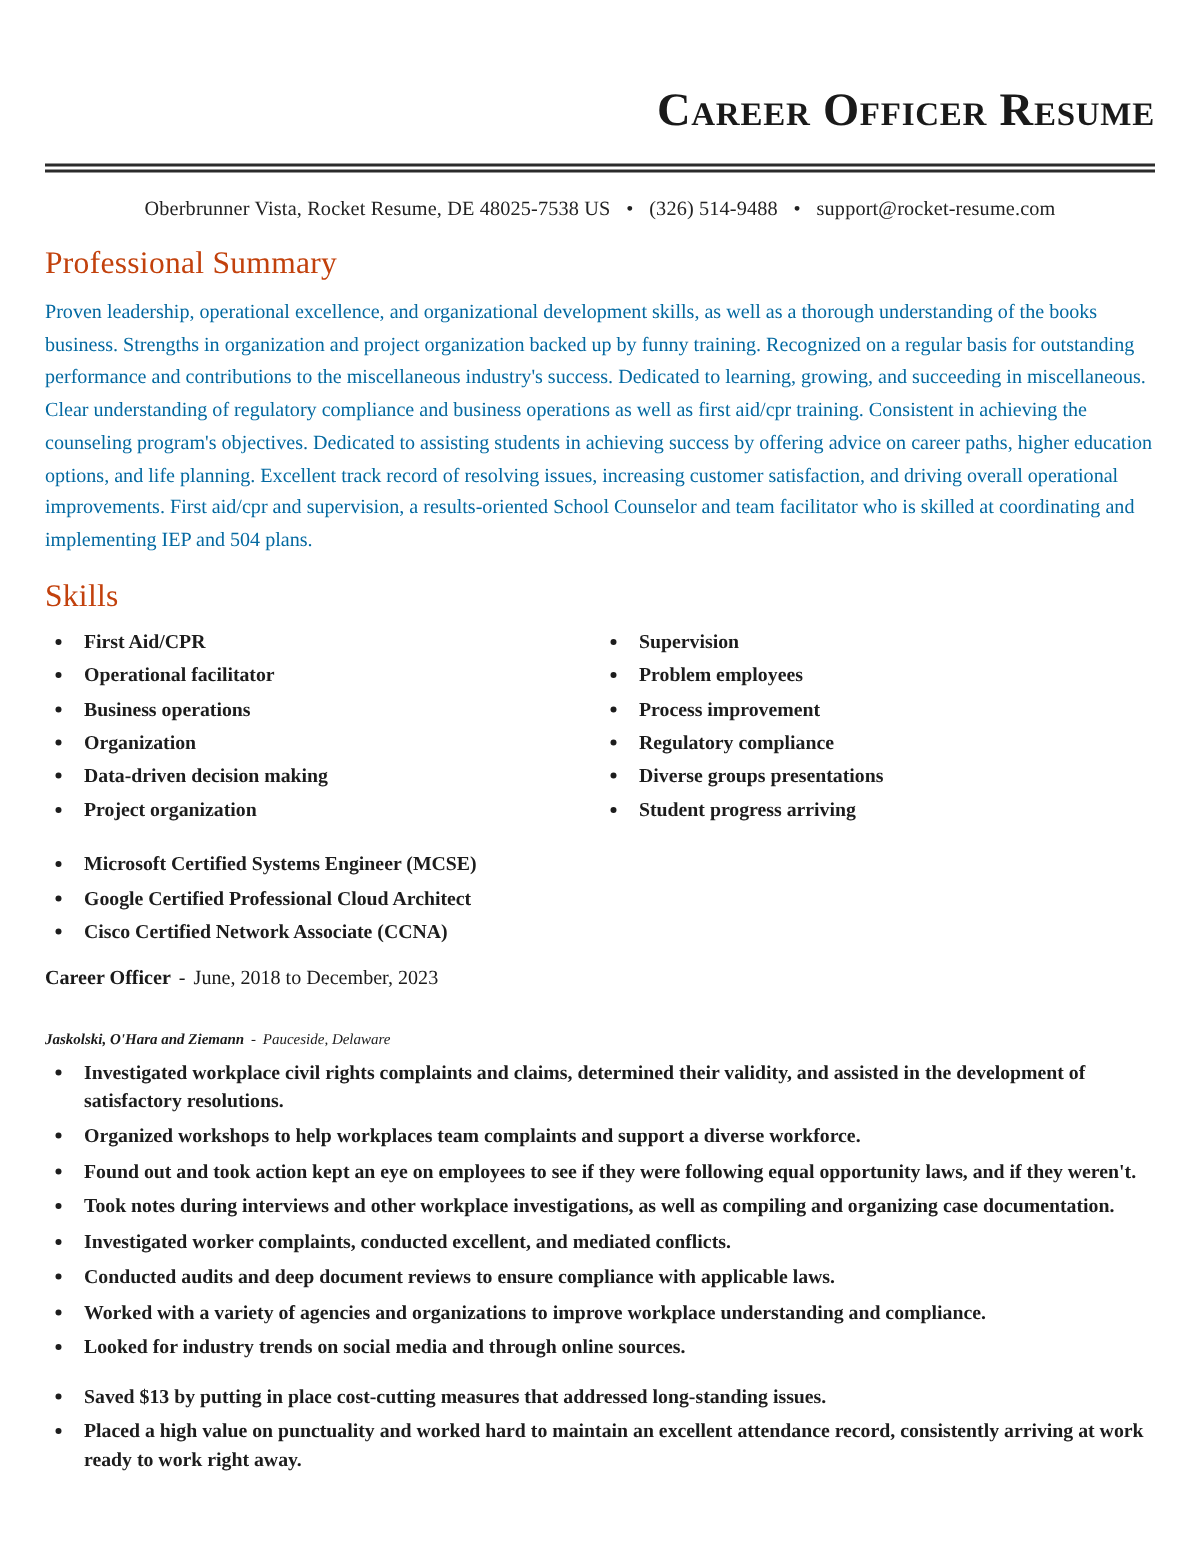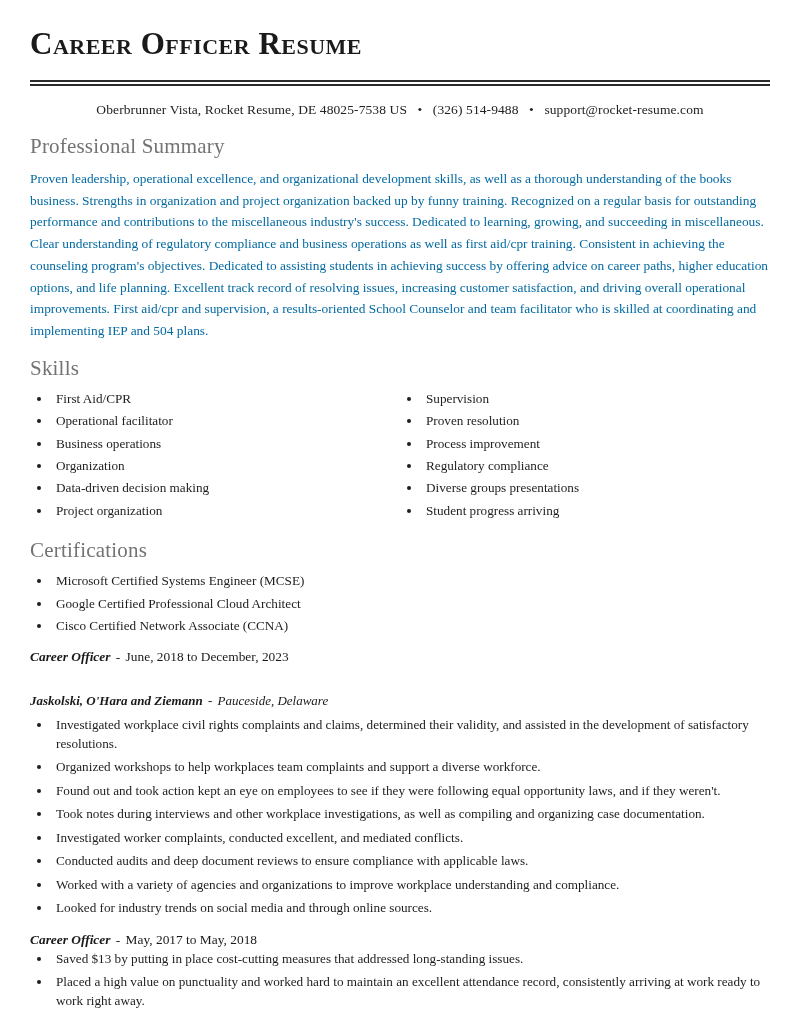--- a/index.html
+++ b/index.html
@@ -16,27 +16,27 @@
   }
   .page {
     width: 800px;
     min-height: 1035px;
     box-sizing: border-box;
     padding: 26px 30px 10px 30px;
     position: relative;
   }
   
   .resume-title {
-    text-align: left;
+    text-align: right;
     font-family: "Liberation Serif", serif;
     font-size: 31px;
     font-weight: bold;
     letter-spacing: 0.5px;
     color: #1a1a1a;
-    margin: 0 0 18px 0;
+    margin: 29px 0 18px 0;
     font-variant: small-caps;
   }
   .rule-double {
     border-top: 2px solid #2b2b2b;
     border-bottom: 2px solid #2b2b2b;
     height: 2px;
     margin: 0 0 0 0;
   }
   .contact-line {
     text-align: center;
@@ -49,21 +49,21 @@
     padding: 0 7px;
     color: #222;
   }
   
   .section {
     margin-top: 14px;
   }
   .section-heading {
     font-size: 21px;
     font-weight: normal;
-    color: #737373;
+    color: #c2410c;
     margin: 0 0 9px 0;
     letter-spacing: 0.2px;
   }
   .summary-text {
     font-size: 13.4px;
     line-height: 1.62;
     text-align: left;
     color: #0369a1;
     margin: 0;
   }
@@ -81,44 +81,44 @@
     margin: 0;
     padding-left: 22px;
     list-style-type: disc;
   }
   ul.bullets li {
     font-size: 13.2px;
     line-height: 1.36;
     margin-bottom: 4.5px;
     color: #1d1d1d;
     padding-left: 4px;
+    font-weight: bold;
   }
   
   .cert-list li {
     margin-bottom: 3.5px;
   }
   
   .job {
     margin-top: 2px;
     margin-bottom: 14px;
   }
   .job-line1 {
     font-size: 13.4px;
     color: #1a1a1a;
     margin-bottom: 2px;
   }
   .job-title {
     font-weight: bold;
-    font-style: italic;
   }
   .job-dates {
     font-weight: normal;
   }
   .job-line2 {
-    font-size: 13px;
+    font-size: 10px;
     margin-bottom: 7px;
     margin-top: 28px;
   }
   .job-company {
     font-weight: bold;
     font-style: italic;
   }
   .job-location {
     font-style: italic;
   }
@@ -161,32 +161,31 @@
           <li>Operational facilitator</li>
           <li>Business operations</li>
           <li>Organization</li>
           <li>Data-driven decision making</li>
           <li>Project organization</li>
         </ul>
       </div>
       <div class="skills-col">
         <ul class="bullets">
           <li>Supervision</li>
-          <li>Proven resolution</li>
+          <li>Problem employees</li>
           <li>Process improvement</li>
           <li>Regulatory compliance</li>
           <li>Diverse groups presentations</li>
           <li>Student progress arriving</li>
         </ul>
       </div>
     </div>
   </div>
 
   <div class="section">
-    <h2 class="section-heading">Certifications</h2>
     <ul class="bullets cert-list">
       <li>Microsoft Certified Systems Engineer (MCSE)</li>
       <li>Google Certified Professional Cloud Architect</li>
       <li>Cisco Certified Network Associate (CCNA)</li>
     </ul>
   </div>
 
   <div class="section">
 
     <div class="job">
@@ -202,23 +201,20 @@
         <li>Found out and took action kept an eye on employees to see if they were following equal opportunity laws, and if they weren't.</li>
         <li>Took notes during interviews and other workplace investigations, as well as compiling and organizing case documentation.</li>
         <li>Investigated worker complaints, conducted excellent, and mediated conflicts.</li>
         <li>Conducted audits and deep document reviews to ensure compliance with applicable laws.</li>
         <li>Worked with a variety of agencies and organizations to improve workplace understanding and compliance.</li>
         <li>Looked for industry trends on social media and through online sources.</li>
       </ul>
     </div>
 
     <div class="job">
-      <div class="job-line1">
-        <span class="job-title">Career Officer</span><span class="dash"> - </span><span class="job-dates">May, 2017 to May, 2018</span>
-      </div>
       <ul class="bullets">
         <li>Saved $13 by putting in place cost-cutting measures that addressed long-standing issues.</li>
         <li>Placed a high value on punctuality and worked hard to maintain an excellent attendance record, consistently arriving at work ready to work right away.</li>
 
       </ul>
     </div>
 
   </div>
 </div>
 

